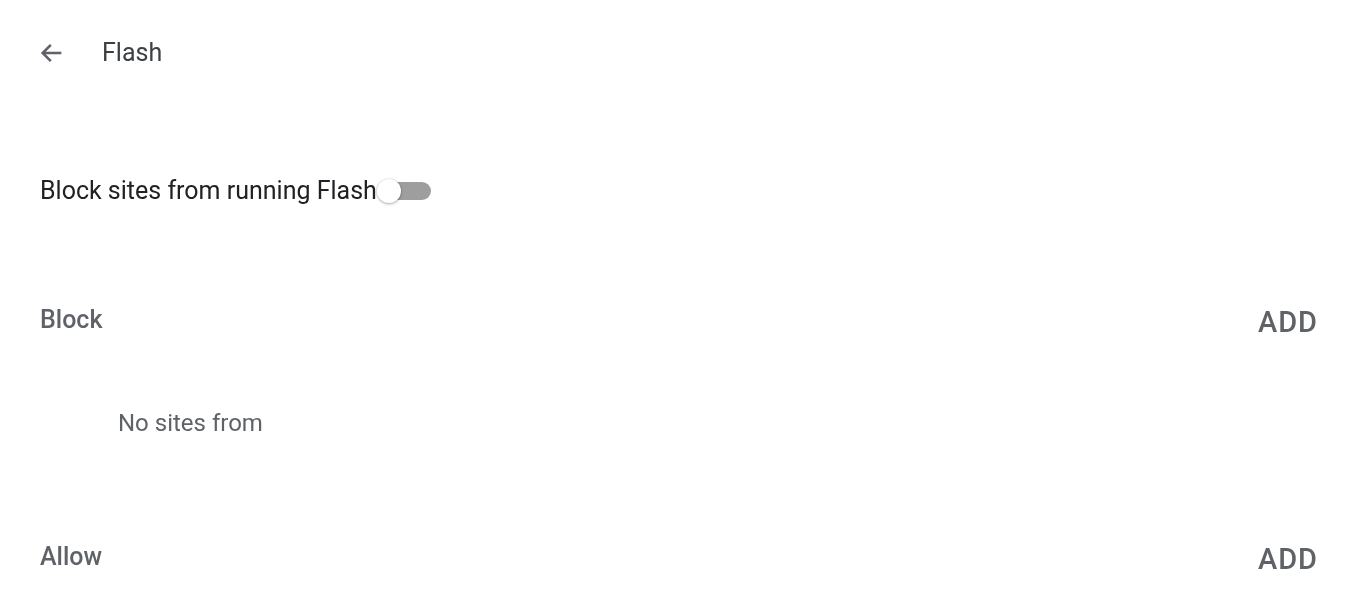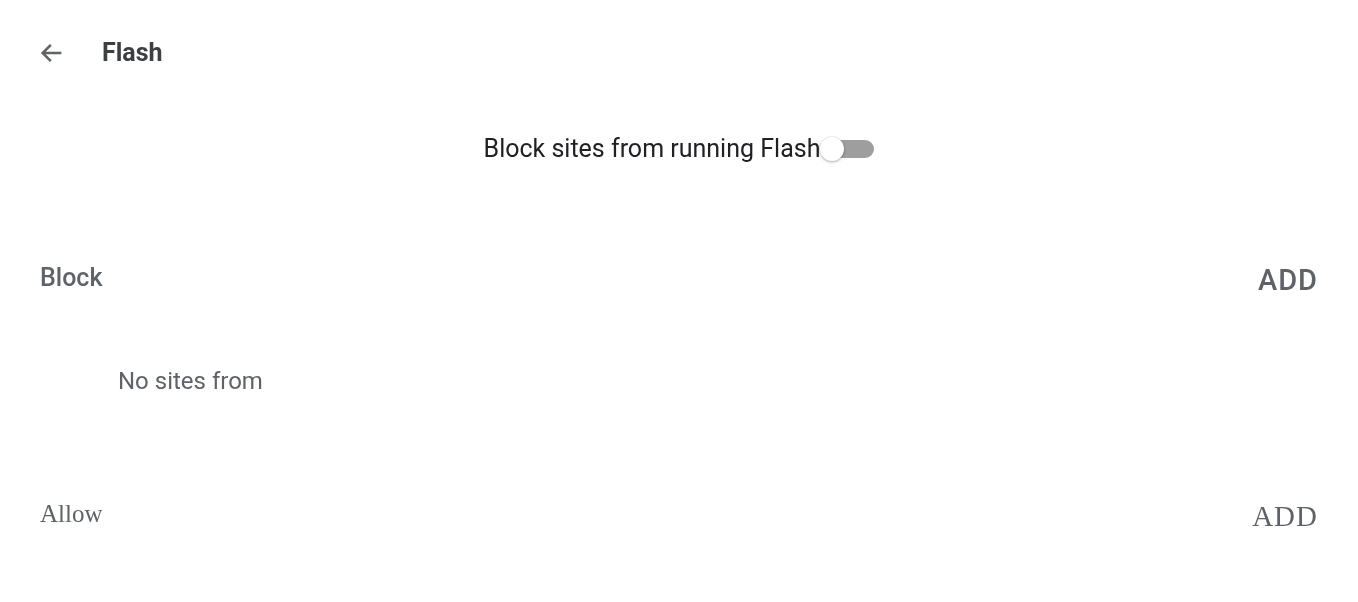--- a/index.html
+++ b/index.html
@@ -30,30 +30,30 @@
       cursor: pointer;
       color: #5f6368;
     }
     .back-icon svg {
       width: 28px;
       height: 28px;
     }
     .page-title {
       font-size: 25px;
       color: #3c4043;
-      font-weight: 700;
+      font-weight: 400;
     }
     .content {
       padding: 0 40px;
     }
     .main-toggle-row {
       display: flex;
       align-items: center;
-      justify-content: center;
-      margin-top: 67px;
+      justify-content: flex-start;
+      margin-top: 109px;
     }
     .main-toggle-label {
       font-size: 25px;
       color: #202124;
       font-weight: 400;
     }
     .toggle {
       position: relative;
       width: 54px;
       height: 20px;
@@ -103,21 +103,20 @@
     }
     .empty-message {
       font-size: 24px;
       color: #5f6368;
       font-weight: 400;
       margin-top: 70px;
       padding-left: 78px;
     }
     .section-allow {
       margin-top: 105px;
-      font-family: Liberation Serif, serif;
     }
   </style>
 </head>
 <body>
 
 <div class="header">
   <div class="back-icon">
     <svg viewBox="0 0 24 24" fill="none" stroke="currentColor" stroke-width="2.2">
       <line x1="20" y1="12" x2="4" y2="12"></line>
       <polyline points="11,5 4,12 11,19"></polyline>

